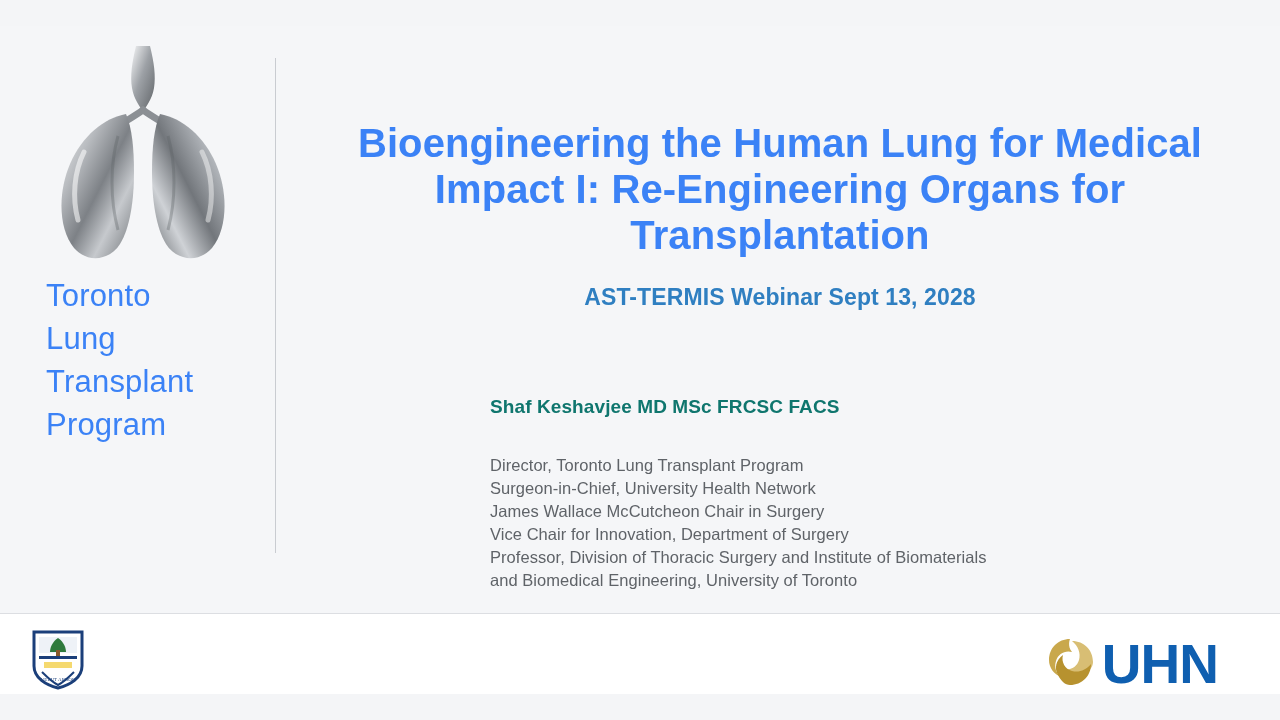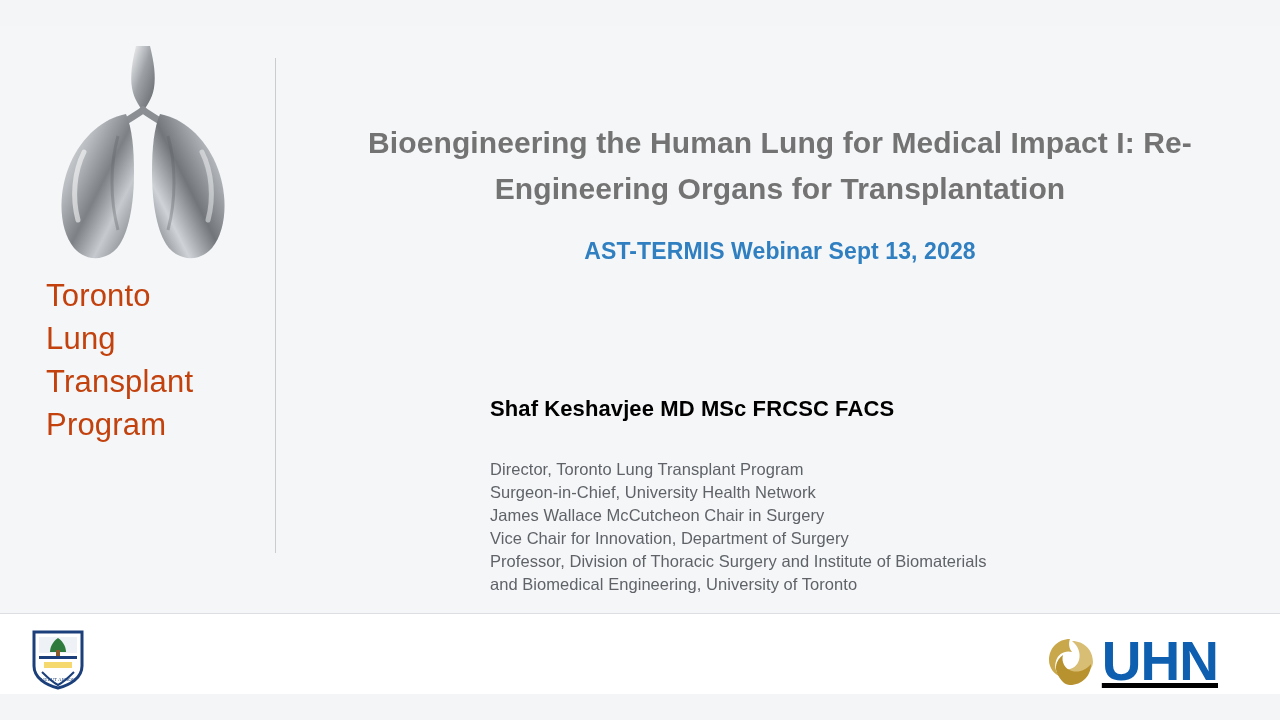--- a/index.html
+++ b/index.html
@@ -58,21 +58,21 @@
   .lungs {
     position: relative;
     width: 190px;
     height: 220px;
     margin-left: 18px;
   }
   .lungs svg { display: block; }
   .program-name {
     margin-top: 14px;
     margin-left: 16px;
-    color: #c2410c;
+    color: #3b82f6;
     font-size: 31px;
     line-height: 43px;
     font-weight: 400;
     letter-spacing: 0.2px;
     white-space: pre-line;
   }
   .divider {
     position: absolute;
     left: 275px;
     top: 58px;
@@ -83,43 +83,43 @@
 
   
   .content {
     position: absolute;
     left: 300px;
     top: 120px;
     width: 960px;
     text-align: center;
   }
   .title {
-    color: #737373;
-    font-size: 30px;
+    color: #3b82f6;
+    font-size: 40px;
     font-weight: 700;
     line-height: 46px;
     letter-spacing: 0.1px;
   }
   .subtitle {
     margin-top: 26px;
     color: #2f7fc1;
     font-size: 23px;
     font-weight: 700;
     letter-spacing: 0.1px;
   }
   .presenter-block {
     position: absolute;
     left: 490px;
     top: 396px;
     width: 740px;
     text-align: left;
   }
   .presenter-name {
-    color: #000000;
-    font-size: 22px;
+    color: #0f766e;
+    font-size: 19px;
     font-weight: 700;
     letter-spacing: 0.1px;
   }
   .affiliations {
     margin-top: 36px;
     color: #5f6368;
     font-size: 16.5px;
     line-height: 23px;
     white-space: pre-line;
     letter-spacing: 0.05px;
@@ -131,21 +131,21 @@
     left: 30px;
     top: 628px;
     width: 56px;
     height: 62px;
   }
   .uhn-logo {
     position: absolute;
     right: 62px;
     top: 634px;
     display: flex;
-    text-decoration: underline;
+    align-items: center;
   }
   .uhn-mark { margin-right: 4px; }
   .uhn-text {
     color: #0f5fb0;
     font-size: 55px;
     font-weight: 700;
     letter-spacing: -1px;
     line-height: 55px;
   }
 </style>

